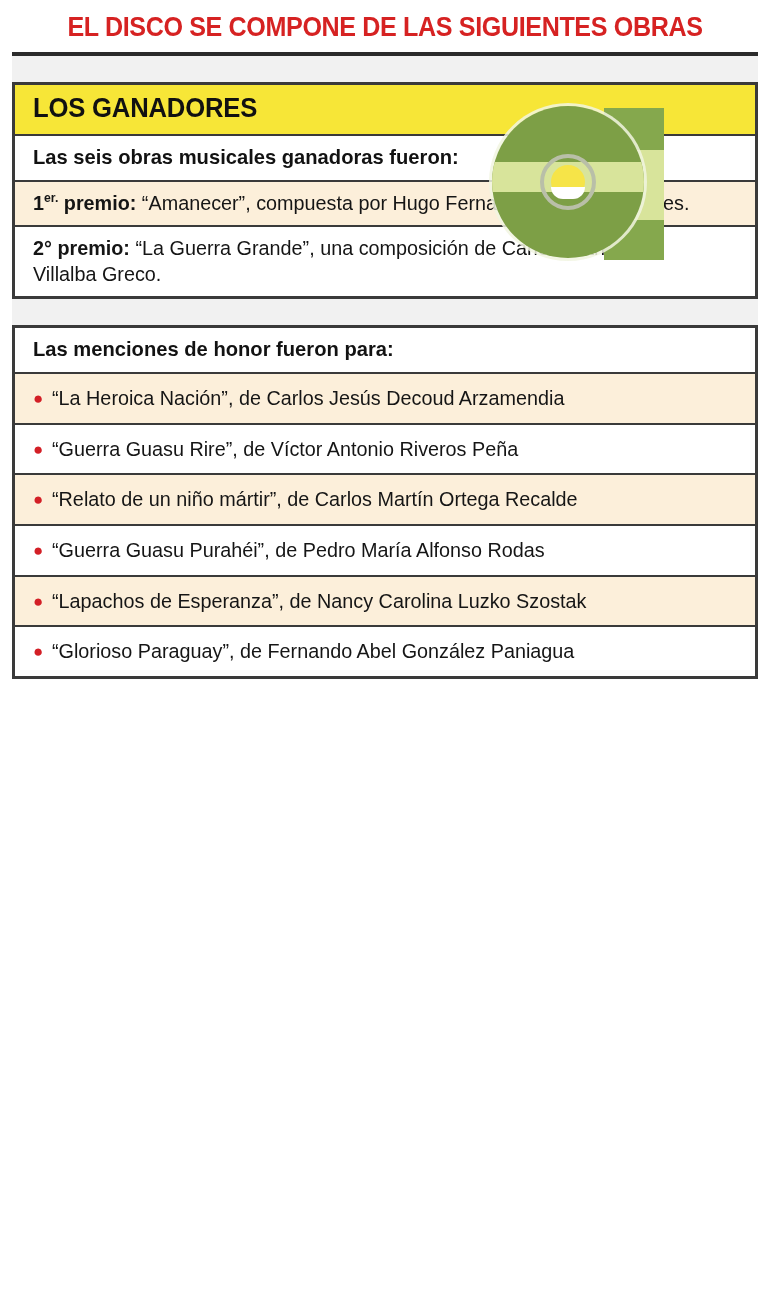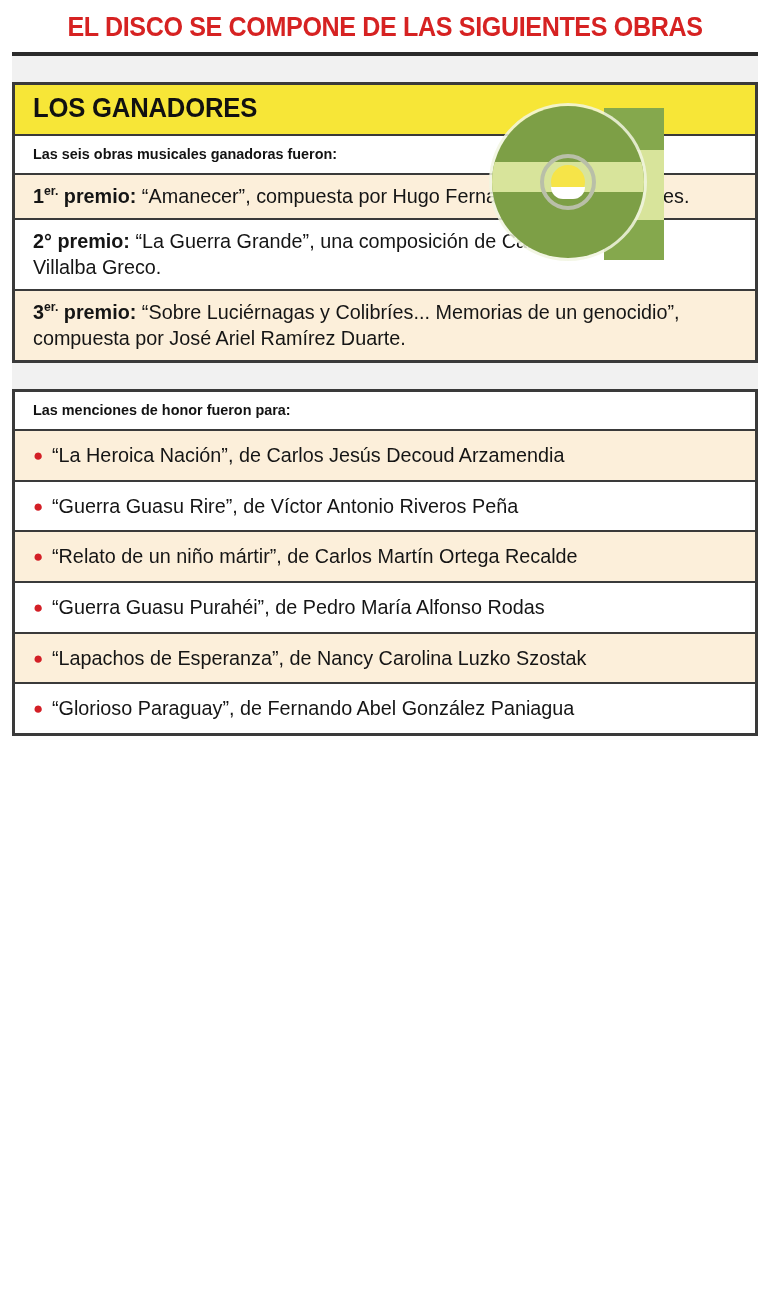--- a/index.html
+++ b/index.html
@@ -73,21 +73,21 @@
     color: #111111;
     letter-spacing: -0.2px;
     transform-origin: left center;
     border-bottom: 2px solid #3a3a3a;
   }
   .band-title span { display: inline-block; transform: scaleX(0.95); transform-origin: left center; }
 
   .subhead {
     background: #ffffff;
     padding: 9px 18px 11px 18px;
-    font-size: 15px;
+    font-size: 21px;
     font-weight: bold;
     color: #121212;
     border-bottom: 2px solid #3a3a3a;
   }
   .subhead span { display:inline-block; transform: scaleX(0.96); transform-origin:left center; }
 
   .row {
     padding: 8px 14px 9px 18px;
     font-size: 20.5px;
     line-height: 1.27;
@@ -238,23 +238,20 @@
     </div>
 
     <div class="row beige">
       <span class="txt"><span class="prize-label"><span>1</span><sup>er.</sup><span> premio:</span></span><span> “Amanecer”, compuesta por Hugo Fernando Ferreira Cáceres.</span></span>
     </div>
 
     <div class="row white">
       <span class="txt"><span class="prize-label"><span>2°</span><sup></sup><span> premio:</span></span><span> “La Guerra Grande”, una composición de Carlos Francisco Villalba Greco.</span></span>
     </div>
 
-    <div class="row beige">
-      <span class="txt"><span class="prize-label"><span>3</span><sup>er.</sup><span> premio:</span></span><span> “Sobre Luciérnagas y Colibríes... Memorias de un genocidio”, compuesta por José Ariel Ramírez Duarte.</span></span>
-    </div>
 
 
 
   </div>
 
   <div class="gap-band"></div>
 
   <div class="block">
     <div class="subhead">
       <span>Las menciones de honor fueron para:</span>

